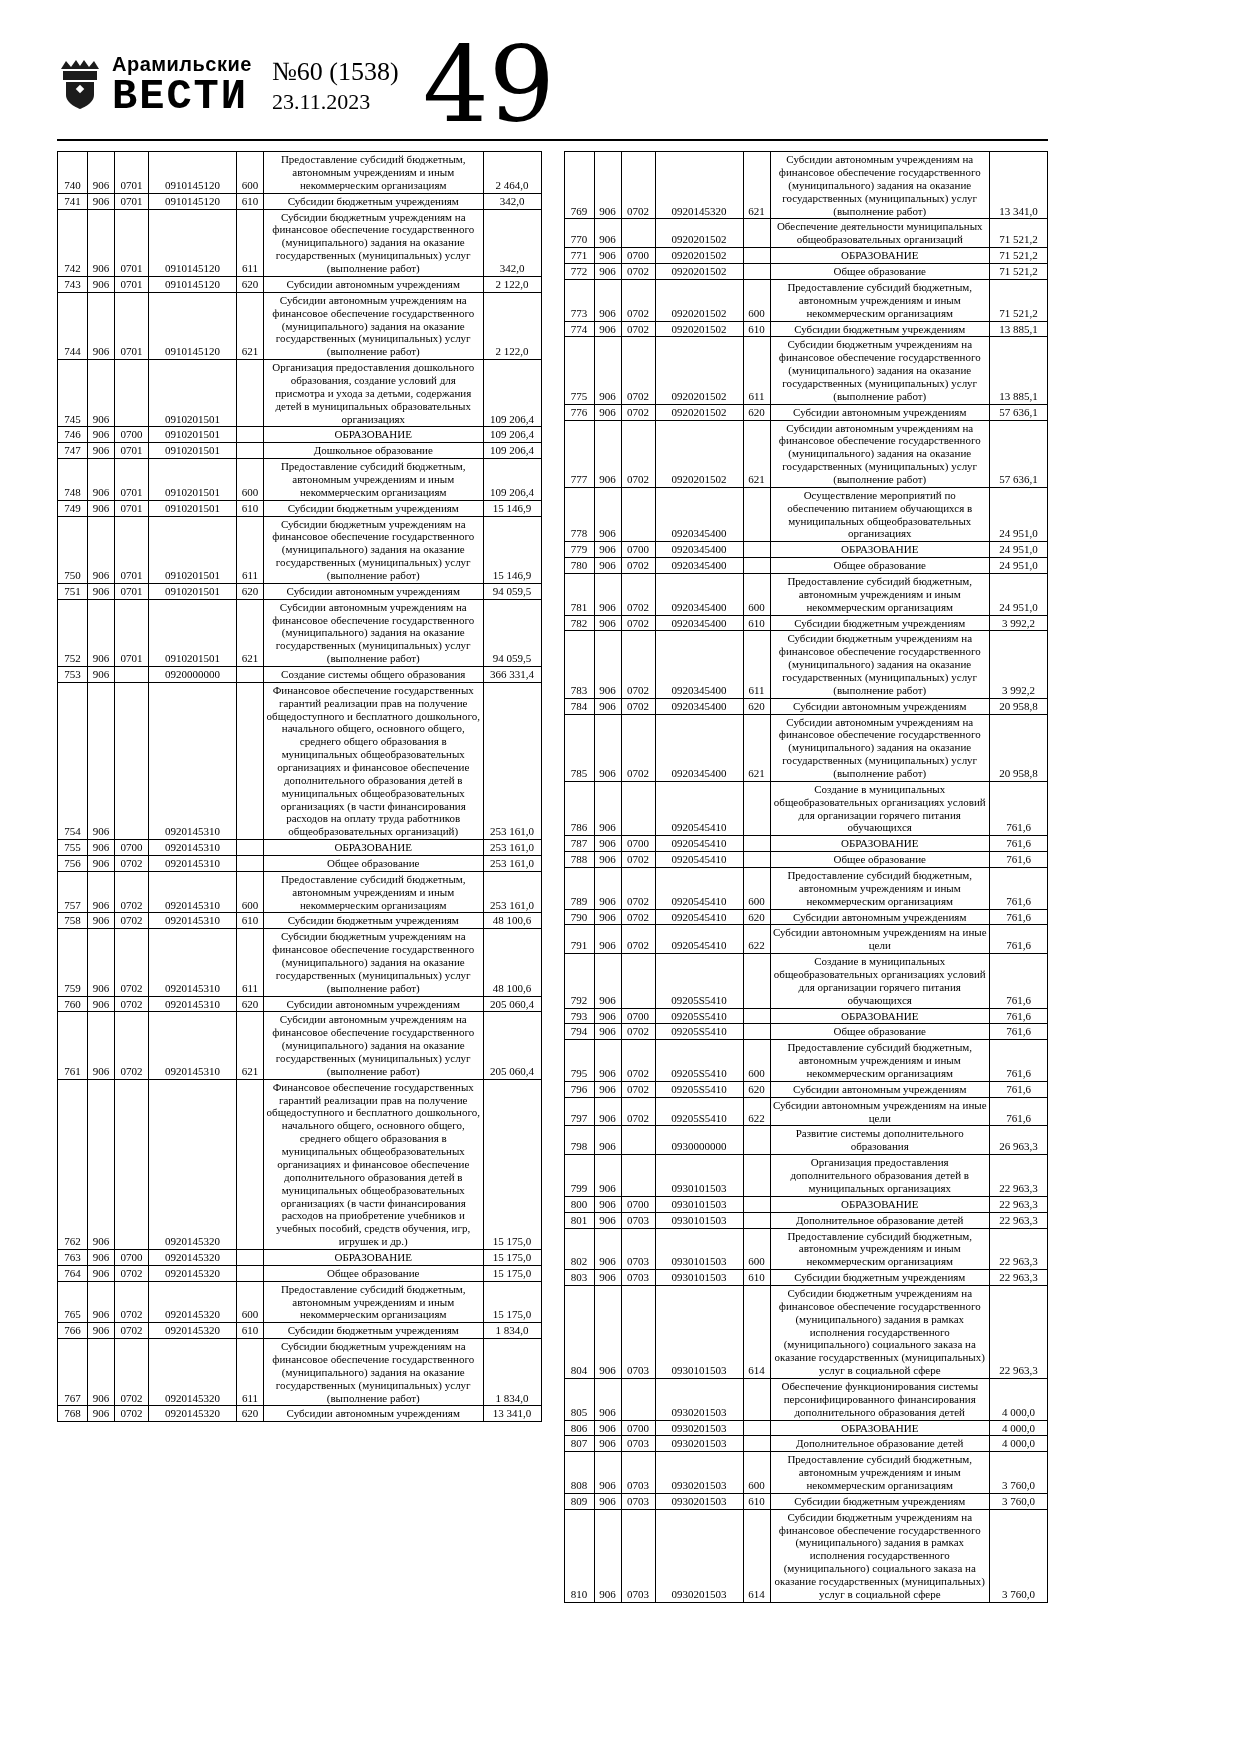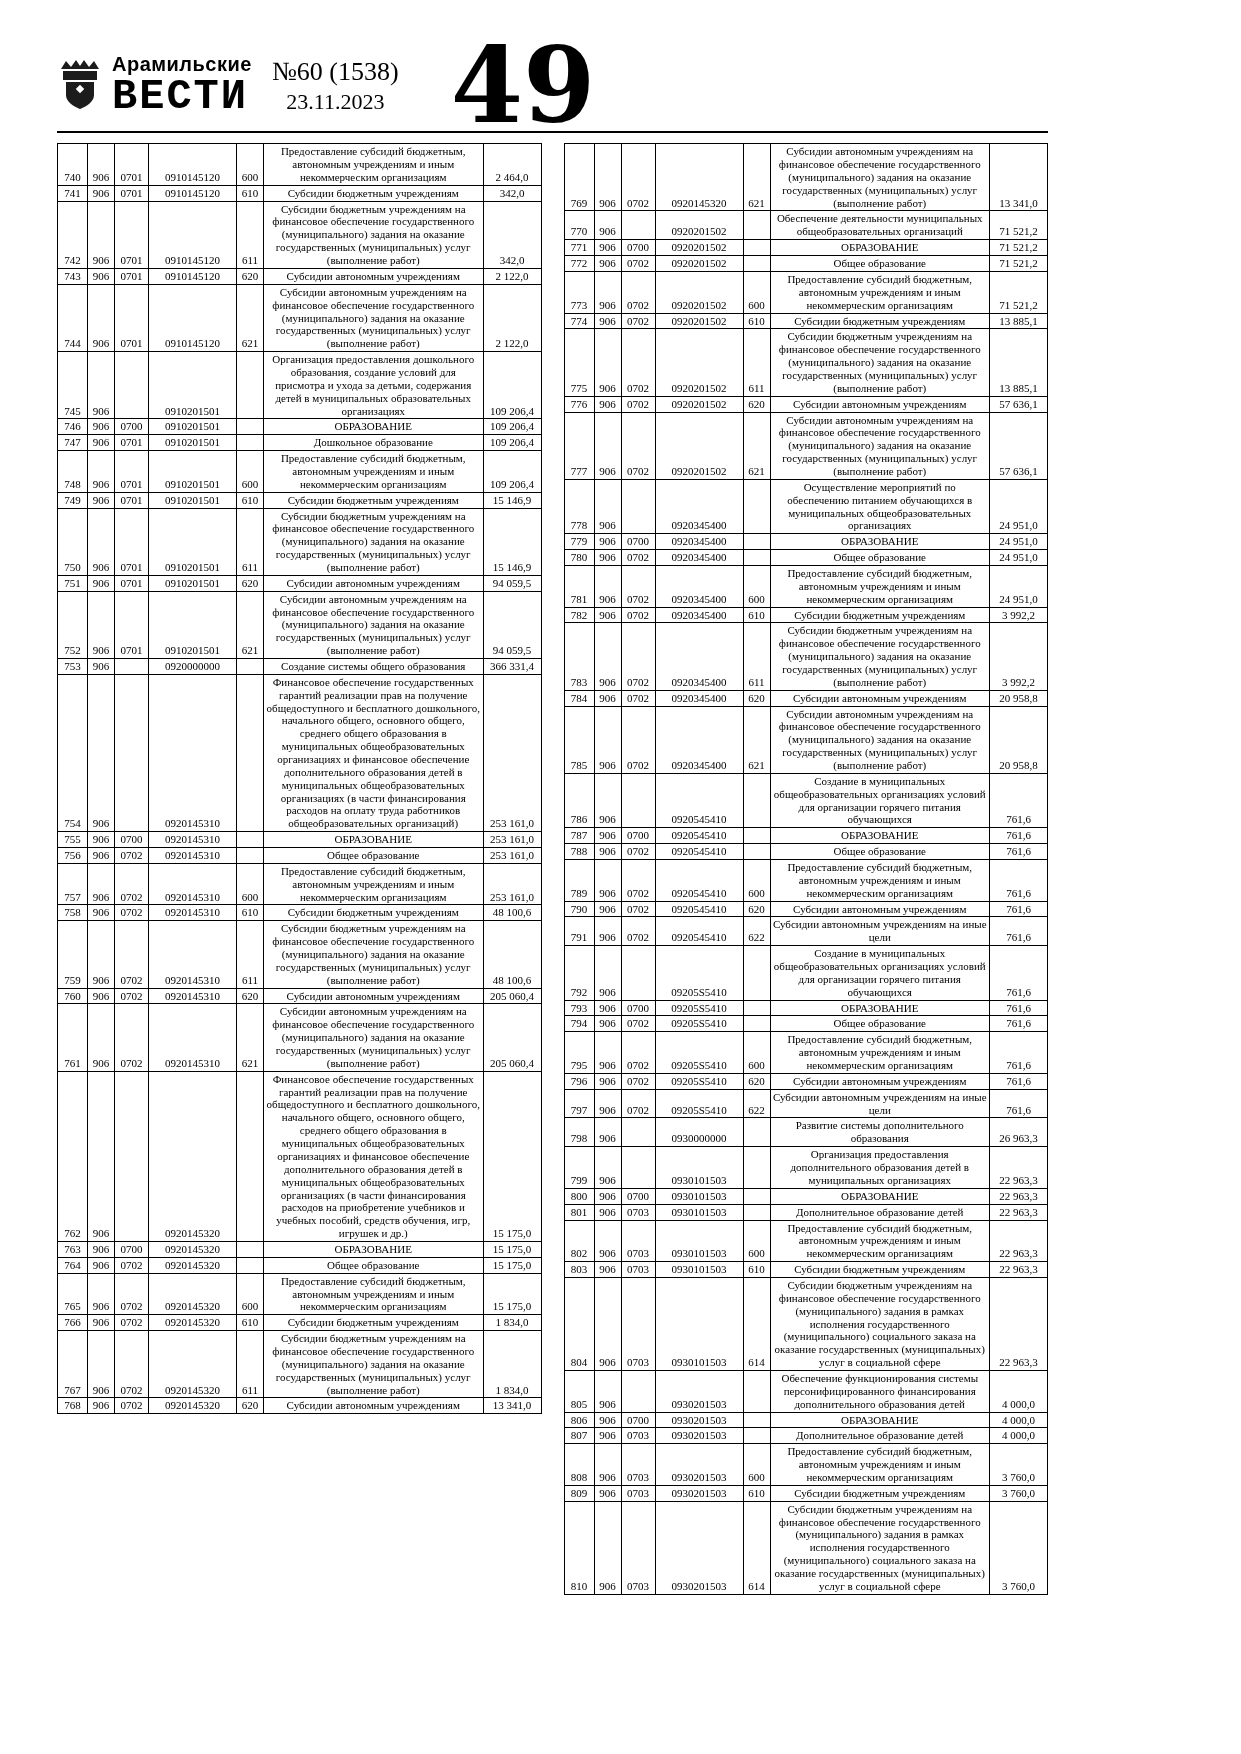--- a/index.html
+++ b/index.html
@@ -2,31 +2,31 @@
 <html lang="ru"><head>
 <meta charset="utf-8">
 <style>
   html,body{margin:0;padding:0;background:#e8e8e8;}
   .page{
     width:1241px;min-height:1754px;background:#ffffff;margin:0 auto;
     box-sizing:border-box;padding:44px 193px 40px 57px;
     font-family:"Liberation Serif", serif;color:#000;
   }
   
-  .masthead{display:flex;align-items:center;border-bottom:2px solid #000;padding-bottom:4px;}
+  .masthead{display:flex;align-items:center;border-bottom:2px solid #000;padding-bottom:12px;}
   .brand{display:flex;align-items:center;gap:9px;min-width:215px;}
   .brand .emblem{width:46px;height:58px;flex:0 0 auto;}
   .brand-text{display:flex;flex-direction:column;line-height:1;}
   .brand-top{font-family:"Liberation Sans",sans-serif;font-size:20px;font-weight:bold;letter-spacing:.5px;}
   .brand-bottom{font-family:Liberation Mono, monospace;font-size:42px;font-weight:bold;letter-spacing:2px;margin-top:2px;}
   .section-title{flex:1;text-align:center;font-style:italic;font-size:58px;line-height:1;padding-right:20px;}
-  .issue-block{text-align:center;margin-right:52px;line-height:1.25;}
+  .issue-block{text-align:left;margin-right:24px;line-height:1.25;}
   .issue-no{font-size:26px;}
   .issue-date{font-size:22px;}
-  .page-number{font-size:104px;font-weight:bold;line-height:.8;font-family:"DejaVu Serif", serif;}
+  .page-number{font-size:104px;font-weight:normal;line-height:.8;font-family:"DejaVu Serif", serif;}
   
   .columns{display:flex;gap:22px;margin-top:10px;}
   .col{flex:1;min-width:0;}
   table.budget{border-collapse:collapse;width:100%;table-layout:fixed;font-size:11px;line-height:1.17;}
   table.budget td{border:1px solid #000;padding:1px 2px;vertical-align:bottom;word-wrap:break-word;}
   td.c-num{text-align:center;}
   td.c-grbs{text-align:center;}
   td.c-section{text-align:center;}
   td.c-target{text-align:center;letter-spacing:0;}
   td.c-kind{text-align:center;}

